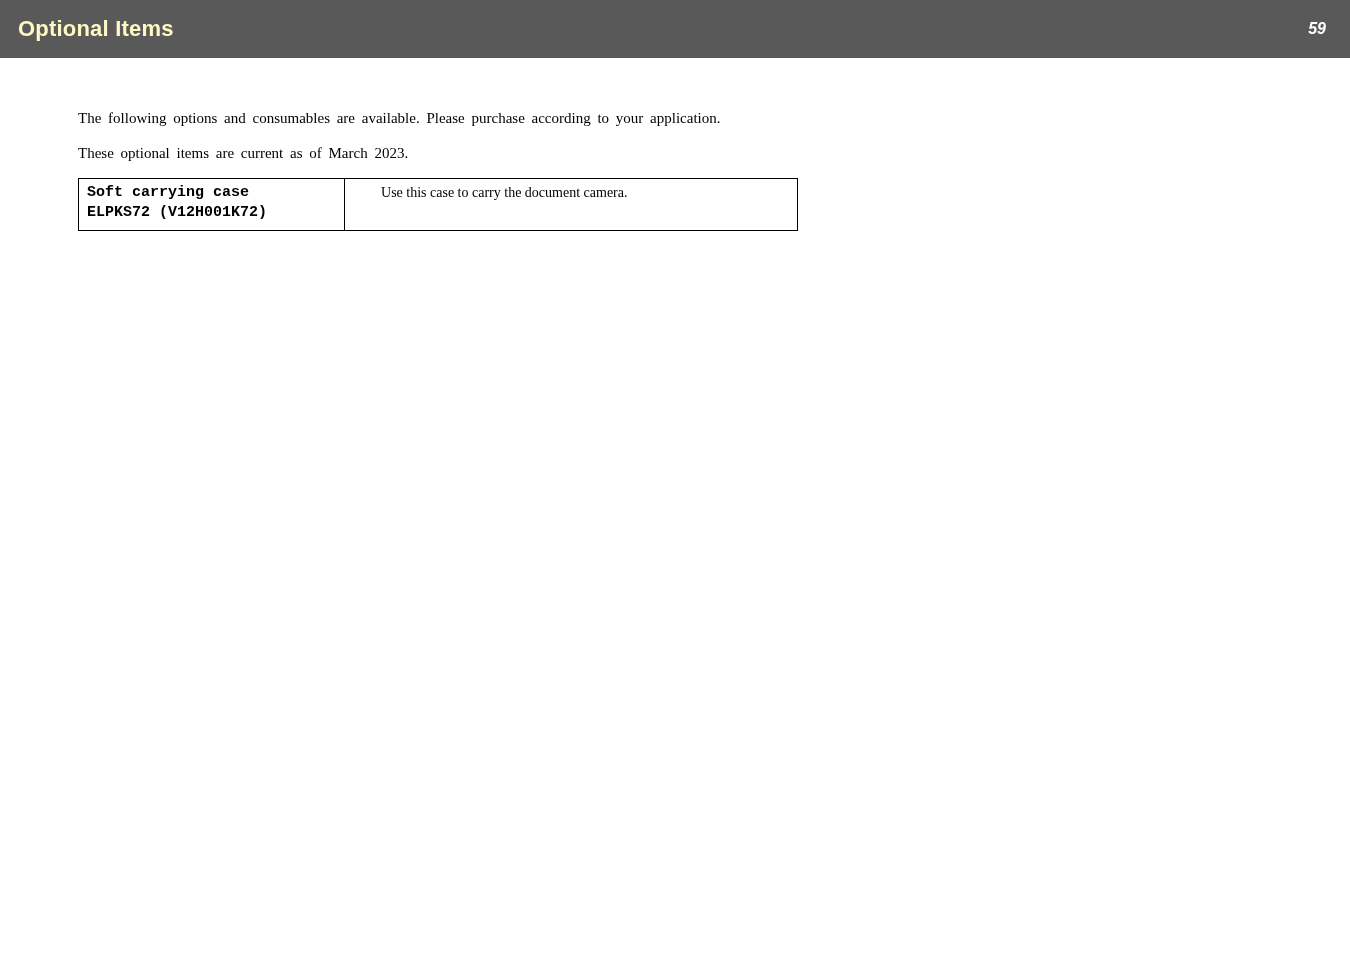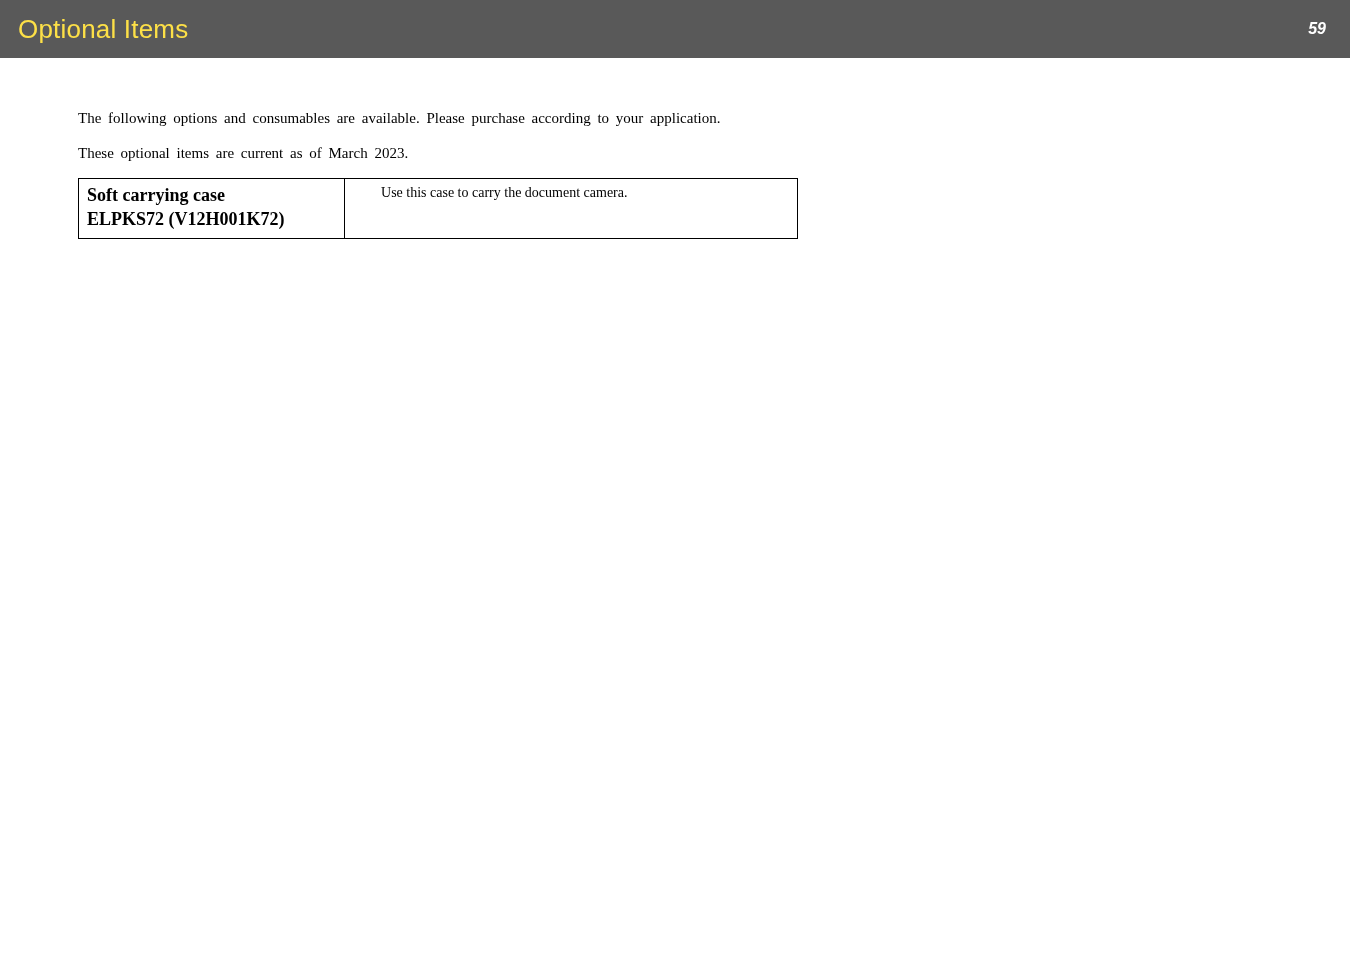--- a/index.html
+++ b/index.html
@@ -17,23 +17,23 @@
     .header-bar {
       background: #595959;
       height: 58px;
       display: flex;
       align-items: center;
       justify-content: space-between;
       padding: 0 24px 0 18px;
     }
     .header-title {
       font-family: 'Segoe UI', 'Helvetica Neue', Arial, sans-serif;
-      font-weight: 400;
-      font-size: 26px;
-      color: #fde047;
+      font-weight: 700;
+      font-size: 22px;
+      color: #fef9c3;
       letter-spacing: 0.2px;
     }
     .page-number {
       font-family: 'Segoe UI', 'Helvetica Neue', Arial, sans-serif;
       font-weight: 700;
       font-size: 16px;
       color: #ffffff;
       font-style: italic;
     }
     .content-area {
@@ -56,23 +56,23 @@
       vertical-align: top;
       padding: 4px 8px 6px 8px;
     }
     .options-table td.col-left {
       width: 37%;
     }
     .options-table td.col-right {
       width: 63%;
     }
     .item-name {
-      font-family: Liberation Serif, serif;
+      font-family: Liberation Mono, monospace;
       font-weight: 700;
-      font-size: 18px;
+      font-size: 15px;
       line-height: 1.35;
     }
     .item-desc {
       font-family: 'Minion Pro', Georgia, 'Times New Roman', serif;
       font-size: 14px;
       line-height: 1.3;
       margin-left: 28px;
     }
   </style>
 </head>

